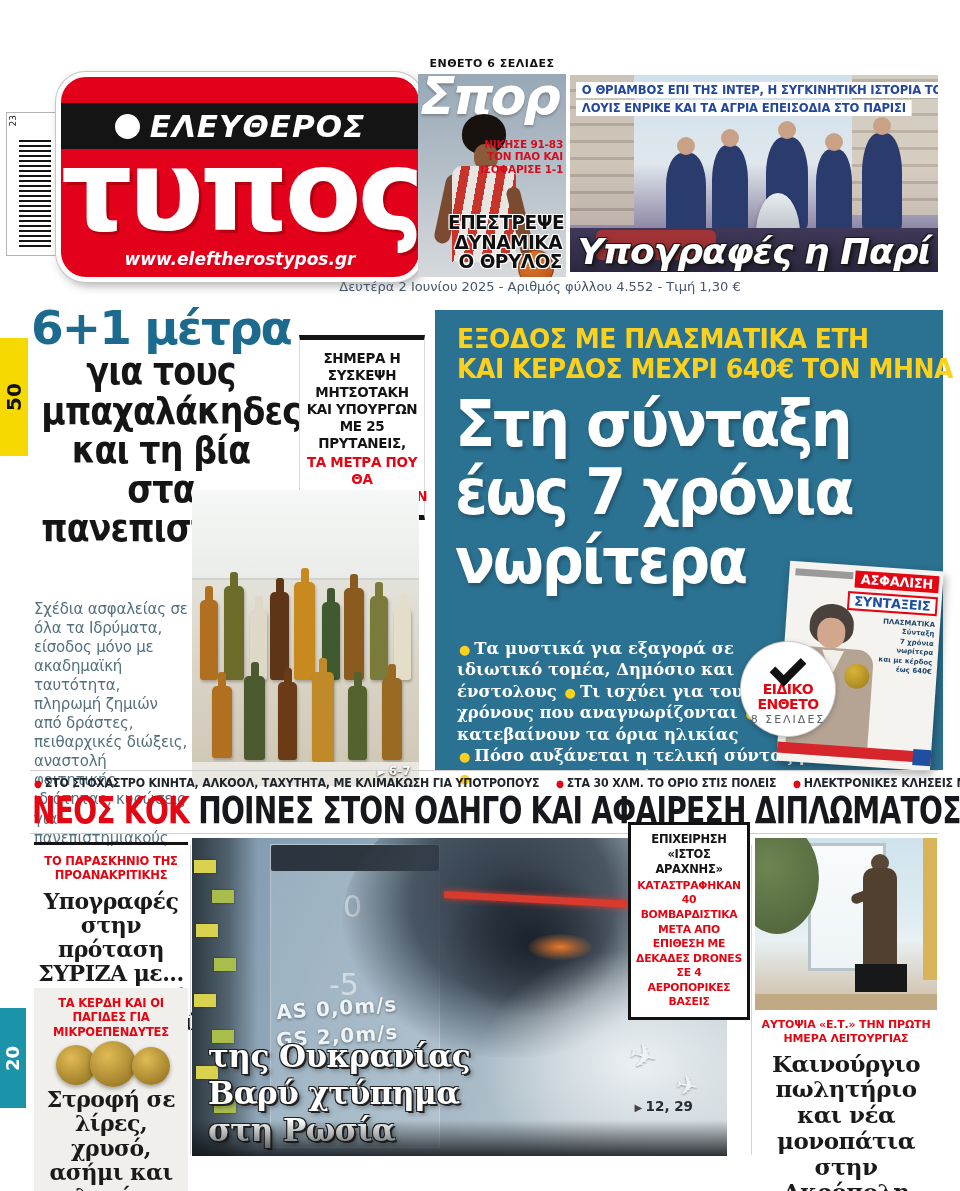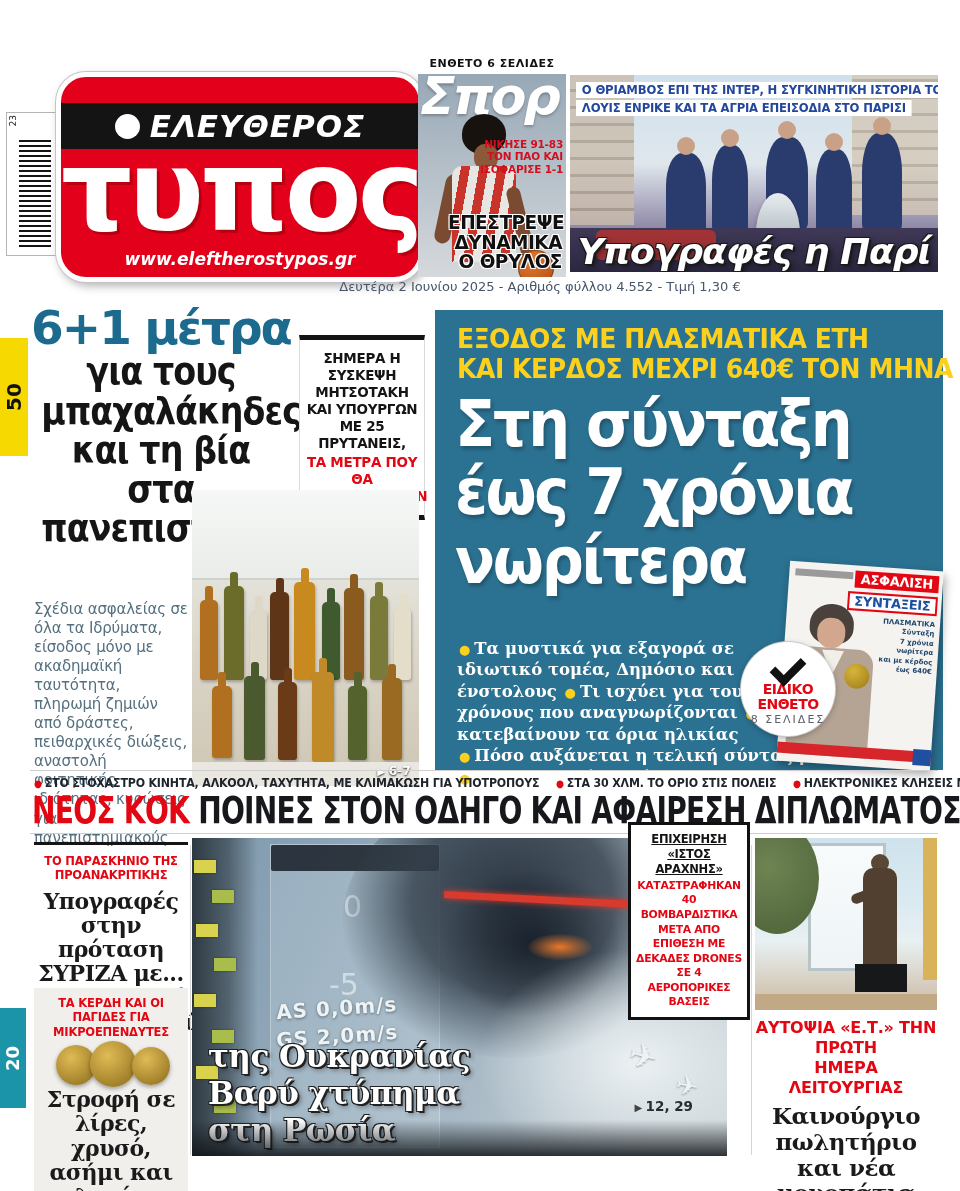--- a/index.html
+++ b/index.html
@@ -197,38 +197,38 @@
   .ukr-as{top:158px;} .ukr-gs{top:186px;}
   .ukr-cap{position:absolute;left:16px;top:200px;font-family:"DejaVu Serif",serif;font-weight:bold;font-size:31px;
            color:#fff;line-height:1.2;letter-spacing:-.5px;
            text-shadow:2px 2px 0 #222,-1px -1px 0 #222,1px -1px 0 #222,-1px 1px 0 #222,3px 3px 5px rgba(0,0,0,.45);}
   .ukr-ref{position:absolute;right:34px;bottom:42px;color:#262c33;font-weight:bold;font-size:13.5px;}
   .ukr-bottom{position:absolute;left:0;right:0;bottom:0;height:36px;
               background:linear-gradient(180deg,rgba(16,20,24,0),rgba(16,20,24,.85));}
 
   .opbox{position:absolute;left:628px;top:822px;width:122px;background:#fff;border:3px solid #111;
          padding:7px 4px;box-sizing:border-box;text-align:center;}
-  .op-title{font-size:11.5px;font-weight:bold;color:#131313;line-height:1.3;letter-spacing:-.3px;text-decoration:underline;}
+  .op-title{font-size:11.5px;font-weight:bold;color:#131313;line-height:1.3;letter-spacing:-.3px;}
   .op-body{font-size:10.8px;font-weight:bold;color:#e30613;line-height:1.35;margin-top:2px;letter-spacing:-.3px;}
 
   
   .statue{position:absolute;left:755px;top:838px;width:182px;height:172px;overflow:hidden;
           background:linear-gradient(180deg,#cfe2ec 0%,#dcebf2 40%,#e8f0f2 60%,#cbb9a0 100%);}
   .st-door{position:absolute;left:56px;top:8px;width:72px;height:122px;background:linear-gradient(180deg,#f8fbfc,#eef4f6);
            box-shadow:0 0 0 3px #b9c4c9;}
   .st-tree{position:absolute;left:-20px;top:-16px;width:84px;height:112px;border-radius:50%;
            background:radial-gradient(circle at 40% 40%,#6e8452,#4c6138);}
   .st-pillar{position:absolute;right:0;top:0;width:14px;height:142px;background:#d8b35a;}
   .st-head{position:absolute;left:116px;top:16px;width:18px;height:18px;border-radius:50%;background:#5a4836;}
   .st-fig{position:absolute;left:108px;top:30px;width:34px;height:100px;background:#514030;border-radius:10px 10px 4px 4px;}
   .st-arm{position:absolute;left:96px;top:54px;width:20px;height:10px;background:#514030;border-radius:5px;transform:rotate(-20deg);}
   .st-base{position:absolute;left:100px;top:126px;width:52px;height:28px;background:#17181a;}
   .st-floor{position:absolute;left:0;right:0;bottom:0;height:16px;background:#c2a986;}
   .story-acropolis{position:absolute;left:755px;top:1018px;width:182px;text-align:center;}
-  .story-acropolis .kicker{font-size:16px;}
+  .story-acropolis .kicker{font-size:11px;}
   .story-acropolis .serif-hl{font-size:23px;line-height:1.12;margin-top:5px;letter-spacing:-.5px;}
 
   .vrule{position:absolute;width:1px;background:#d5d5d5;}
 </style>
 </head>
 <body>
 
 <div class="page">
 
   <div class="spine-top">

